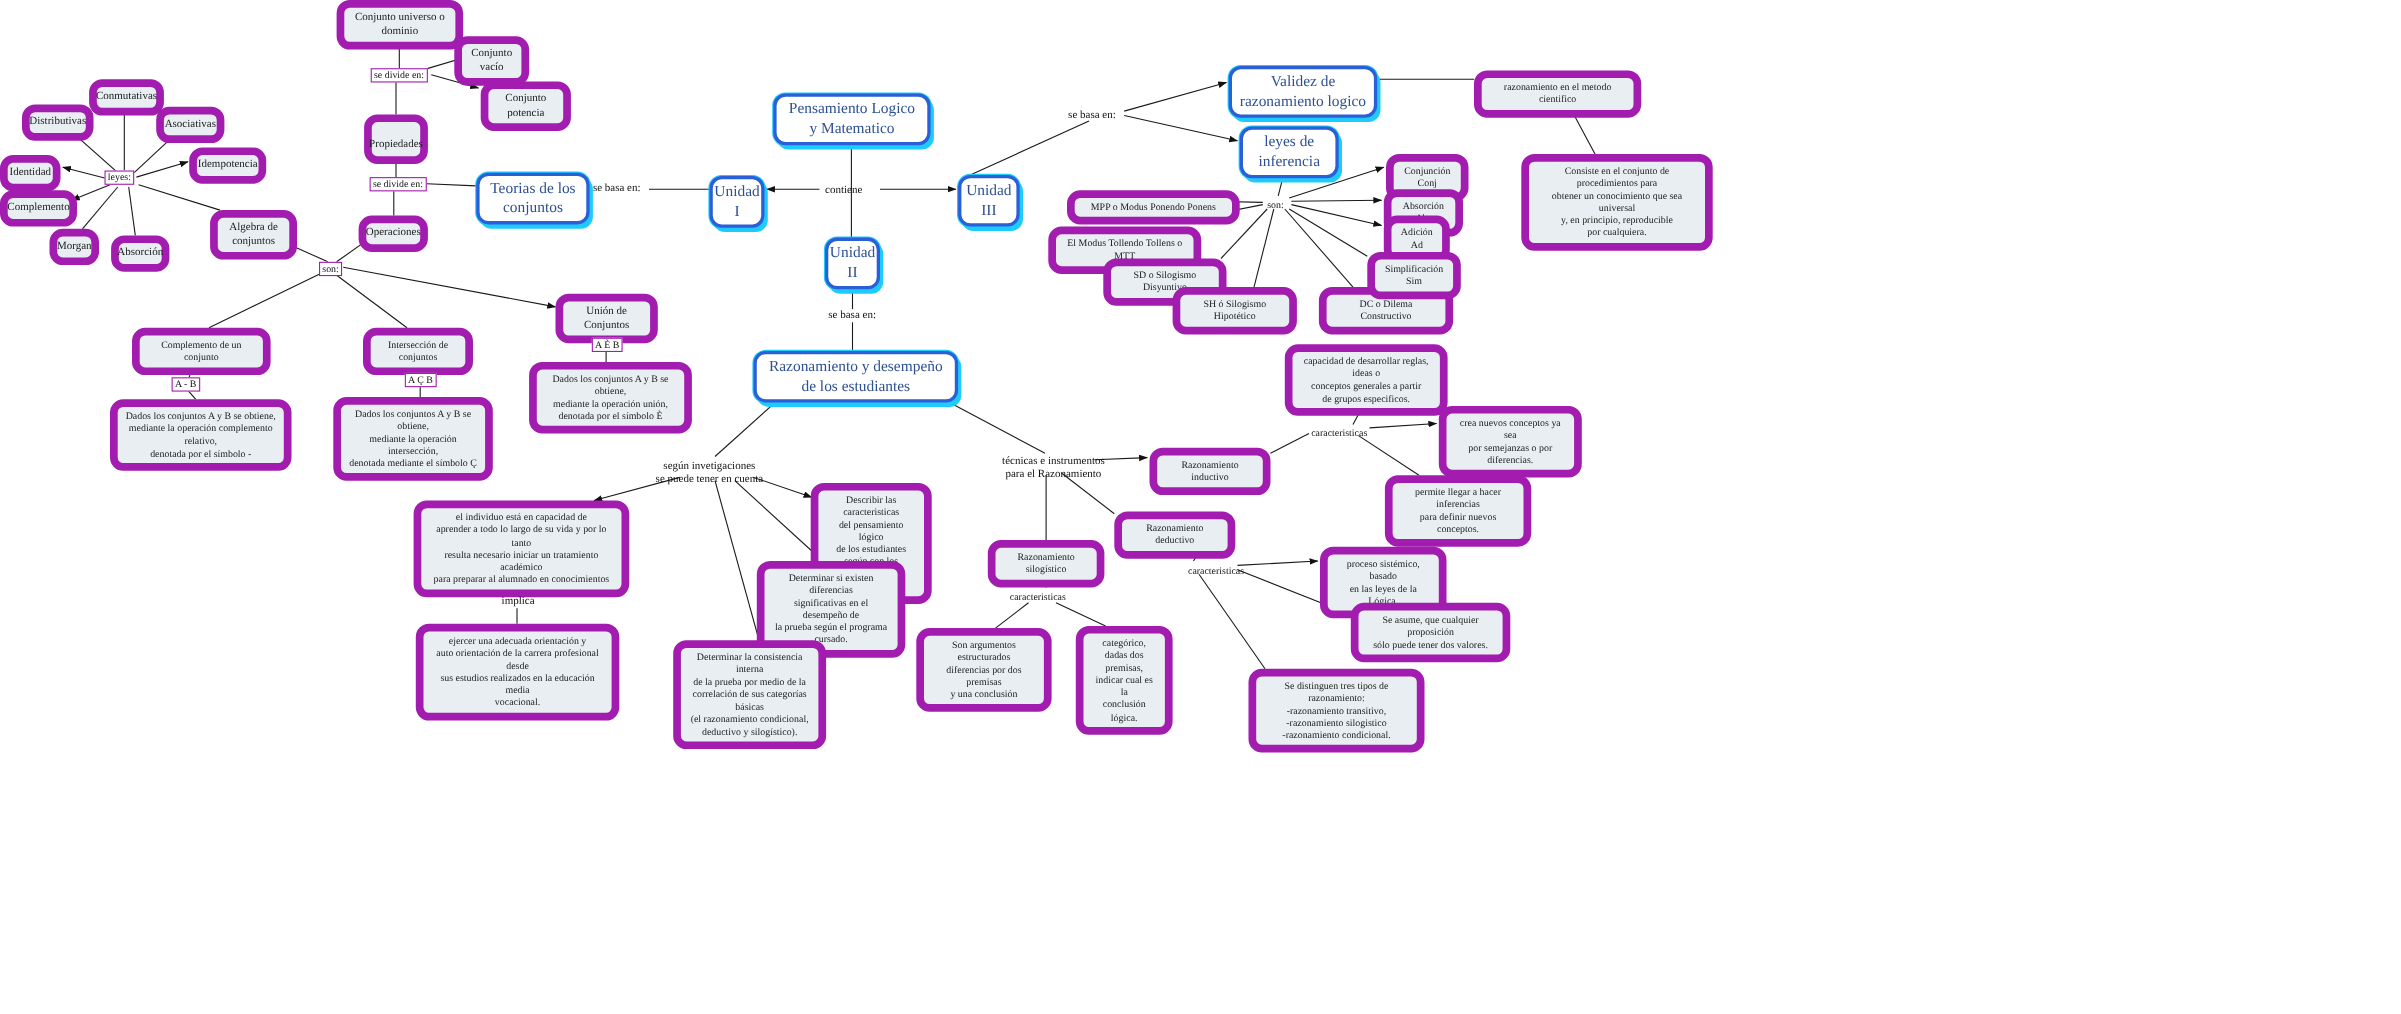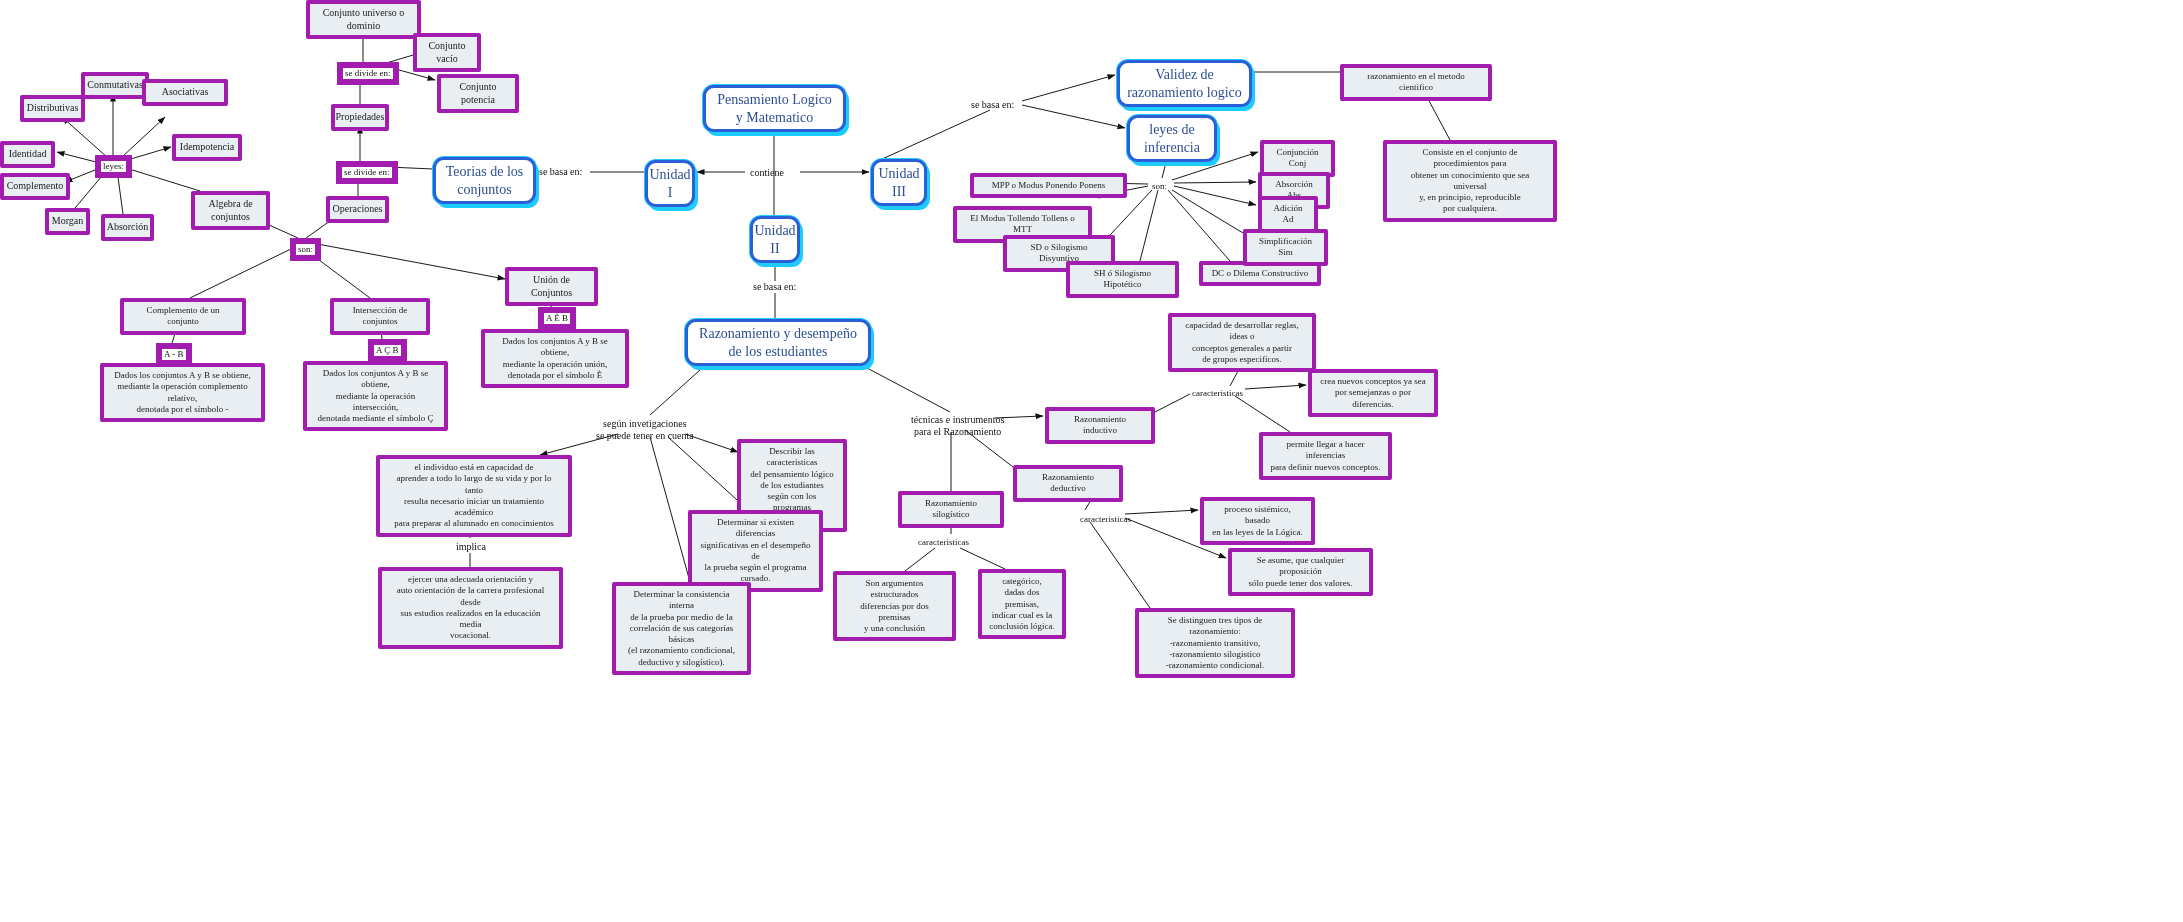--- a/index.html
+++ b/index.html
@@ -2,32 +2,32 @@
 <html><head>
 <meta charset="utf-8">
 <style>
   html,body{margin:0;padding:0;background:#ffffff;}
   #canvas{position:relative;width:2183px;height:922px;background:#ffffff;
           font-family:"Liberation Serif","DejaVu Serif",serif;overflow:hidden;}
   svg#links{position:absolute;left:0;top:0;width:2183px;height:922px;pointer-events:none;}
 
   .node{position:absolute;box-sizing:border-box;display:flex;align-items:center;
         justify-content:center;text-align:center;background:#e8eef2;
-        border:4px solid #a21caf;border-radius:2px;color:#1b1b1b;
+        border:7px solid #a21caf;border-radius:12px;color:#1b1b1b;
         line-height:1.25;padding:3px 7px;z-index:5;}
 
   
   .node.blue{background:#ffffff;border:3px solid #2a5fd8;border-radius:11px;
              color:#2c4f93;box-shadow:3px 4px 0 0 #1ecbff, 0 0 0 1px #1ecbff;
              font-size:14px;}
 
   
   .lbl{position:absolute;background:transparent;color:#111;z-index:6;
        text-align:center;line-height:1.2;white-space:pre;}
-  .lbl.boxed{background:#ffffff;border:6px solid #a21caf;padding:0 2px;}
+  .lbl.boxed{background:#ffffff;border:1px solid #a21caf;padding:0 2px;}
 
   .fs9{font-size:9px;}
   .fs10{font-size:10px;}
 </style>
 </head>
 <body>
 
 <div id="canvas">
   <svg id="links" xmlns="http://www.w3.org/2000/svg">
     <defs>
@@ -113,35 +113,35 @@
       <div class="node fs10" style="left: 306px; top: 0px; width: 115px; min-height: 20px;">
         <span style="white-space: pre-line;">Conjunto universo o dominio</span>
       </div>
       <div class="node fs10" style="left: 413px; top: 33px; width: 68px; min-height: 20px;">
         <span style="white-space: pre-line;">Conjunto vacío</span>
       </div>
       <div class="node fs10" style="left: 437px; top: 74px; width: 82px; min-height: 20px;">
         <span style="white-space: pre-line;">Conjunto potencia</span>
       </div>
       <div class="node fs10" style="left: 331px; top: 104px; width: 58px; min-height: 20px;">
-        <span style="white-space: pre-line;">Propiedades</span>
+        <span style="white-space: pre-line; margin-top: 12px;">Propiedades</span>
       </div>
       <div class="node fs10" style="left: 326px; top: 196px; width: 63px; min-height: 20px;">
         <span style="white-space: pre-line;">Operaciones</span>
       </div>
       <div class="node blue fs10" style="left: 433px; top: 157px; width: 103px; min-height: 24px;">
         <span style="white-space: pre-line;">Teorias de los conjuntos</span>
       </div>
       <div class="node fs10" style="left: 81px; top: 72px; width: 68px; min-height: 20px;">
         <span style="white-space: pre-line;">Conmutativas</span>
       </div>
       <div class="node fs10" style="left: 20px; top: 95px; width: 65px; min-height: 20px;">
         <span style="white-space: pre-line;">Distributivas</span>
       </div>
-      <div class="node fs10" style="left: 142px; top: 79px; width: 86px; min-height: 20px; font-family: Liberation Serif, serif;">
+      <div class="node fs10" style="left: 142px; top: 97px; width: 62px; min-height: 20px; font-family: Liberation Serif, serif;">
         <span style="white-space: pre-line;">Asociativas</span>
       </div>
       <div class="node fs10" style="left: 172px; top: 134px; width: 70px; min-height: 20px;">
         <span style="white-space: pre-line;">Idempotencia</span>
       </div>
       <div class="node fs10" style="left: 0px; top: 141px; width: 55px; min-height: 20px;">
         <span style="white-space: pre-line;">Identidad</span>
       </div>
       <div class="node fs10" style="left: 0px; top: 173px; width: 70px; min-height: 20px;">
         <span style="white-space: pre-line;">Complemento</span>

